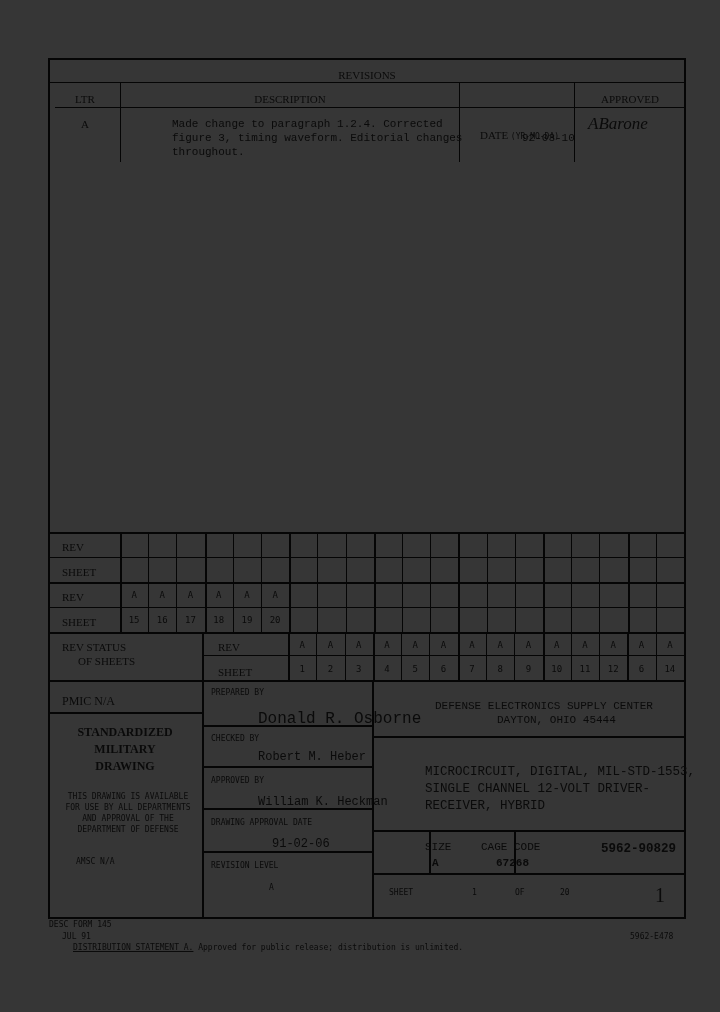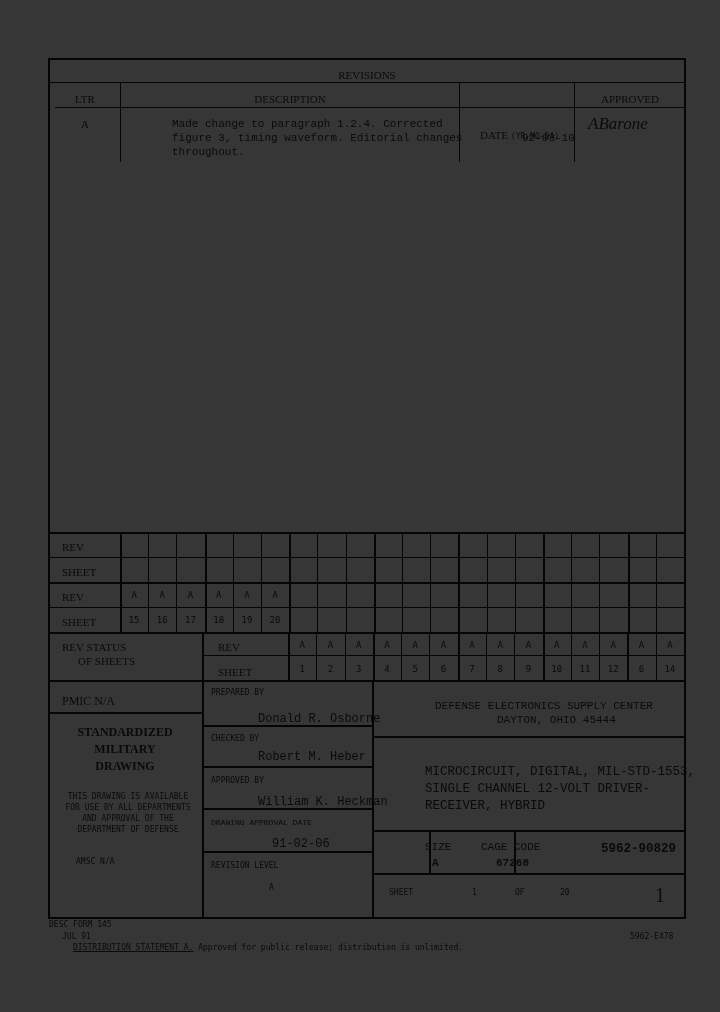--- a/index.html
+++ b/index.html
@@ -224,29 +224,29 @@
   <div class="t sm c" style="left:48px;width:160px;top:792px;">THIS DRAWING IS AVAILABLE</div>
   <div class="t sm c" style="left:48px;width:160px;top:803px;">FOR USE BY ALL DEPARTMENTS</div>
   <div class="t sm c" style="left:48px;width:160px;top:814px;">AND APPROVAL OF THE</div>
   <div class="t sm c" style="left:48px;width:160px;top:825px;">DEPARTMENT OF DEFENSE</div>
   <div class="t sm" style="left:76px;top:857px;">AMSC N/A</div>
 </section>
 
 <section>
   <div class="vl" style="left:372px;top:680px;height:238px;"></div>
   <div class="t sm" style="left:211px;top:688px;">PREPARED BY</div>
-  <div class="t mono" style="left:214px;top:713px;font-size:12px;">Donald R. Osborne</div>
+  <div class="t mono" style="left:214px;top:713px;font-size:16px;">Donald R. Osborne</div>
   <div class="hl" style="left:202px;top:725px;width:170px;"></div>
   <div class="t sm" style="left:211px;top:734px;">CHECKED BY</div>
   <div class="t mono" style="left:214px;top:751px;font-size:12px;">Robert M. Heber</div>
   <div class="hl" style="left:202px;top:766px;width:170px;"></div>
   <div class="t sm" style="left:211px;top:776px;">APPROVED BY</div>
   <div class="t mono" style="left:214px;top:796px;font-size:12px;">William K. Heckman</div>
   <div class="hl" style="left:202px;top:808px;width:170px;"></div>
-  <div class="t sm" style="left:211px;top:818px;font-family:Liberation Mono, monospace;">DRAWING APPROVAL DATE</div>
+  <div class="t sm" style="left:211px;top:818px;">DRAWING APPROVAL DATE</div>
   <div class="t mono" style="left:228px;top:838px;font-size:12px;">91-02-06</div>
   <div class="hl" style="left:202px;top:851px;width:170px;"></div>
   <div class="t sm" style="left:211px;top:861px;">REVISION LEVEL</div>
   <div class="t sm" style="left:269px;top:883px;">A</div>
 </section>
 
 <section>
   <div class="t mono" style="left:391px;top:700px;">DEFENSE ELECTRONICS SUPPLY CENTER</div>
   <div class="t mono" style="left:453px;top:714px;">DAYTON, OHIO  45444</div>
   <div class="hl" style="left:372px;top:736px;width:314px;"></div>

